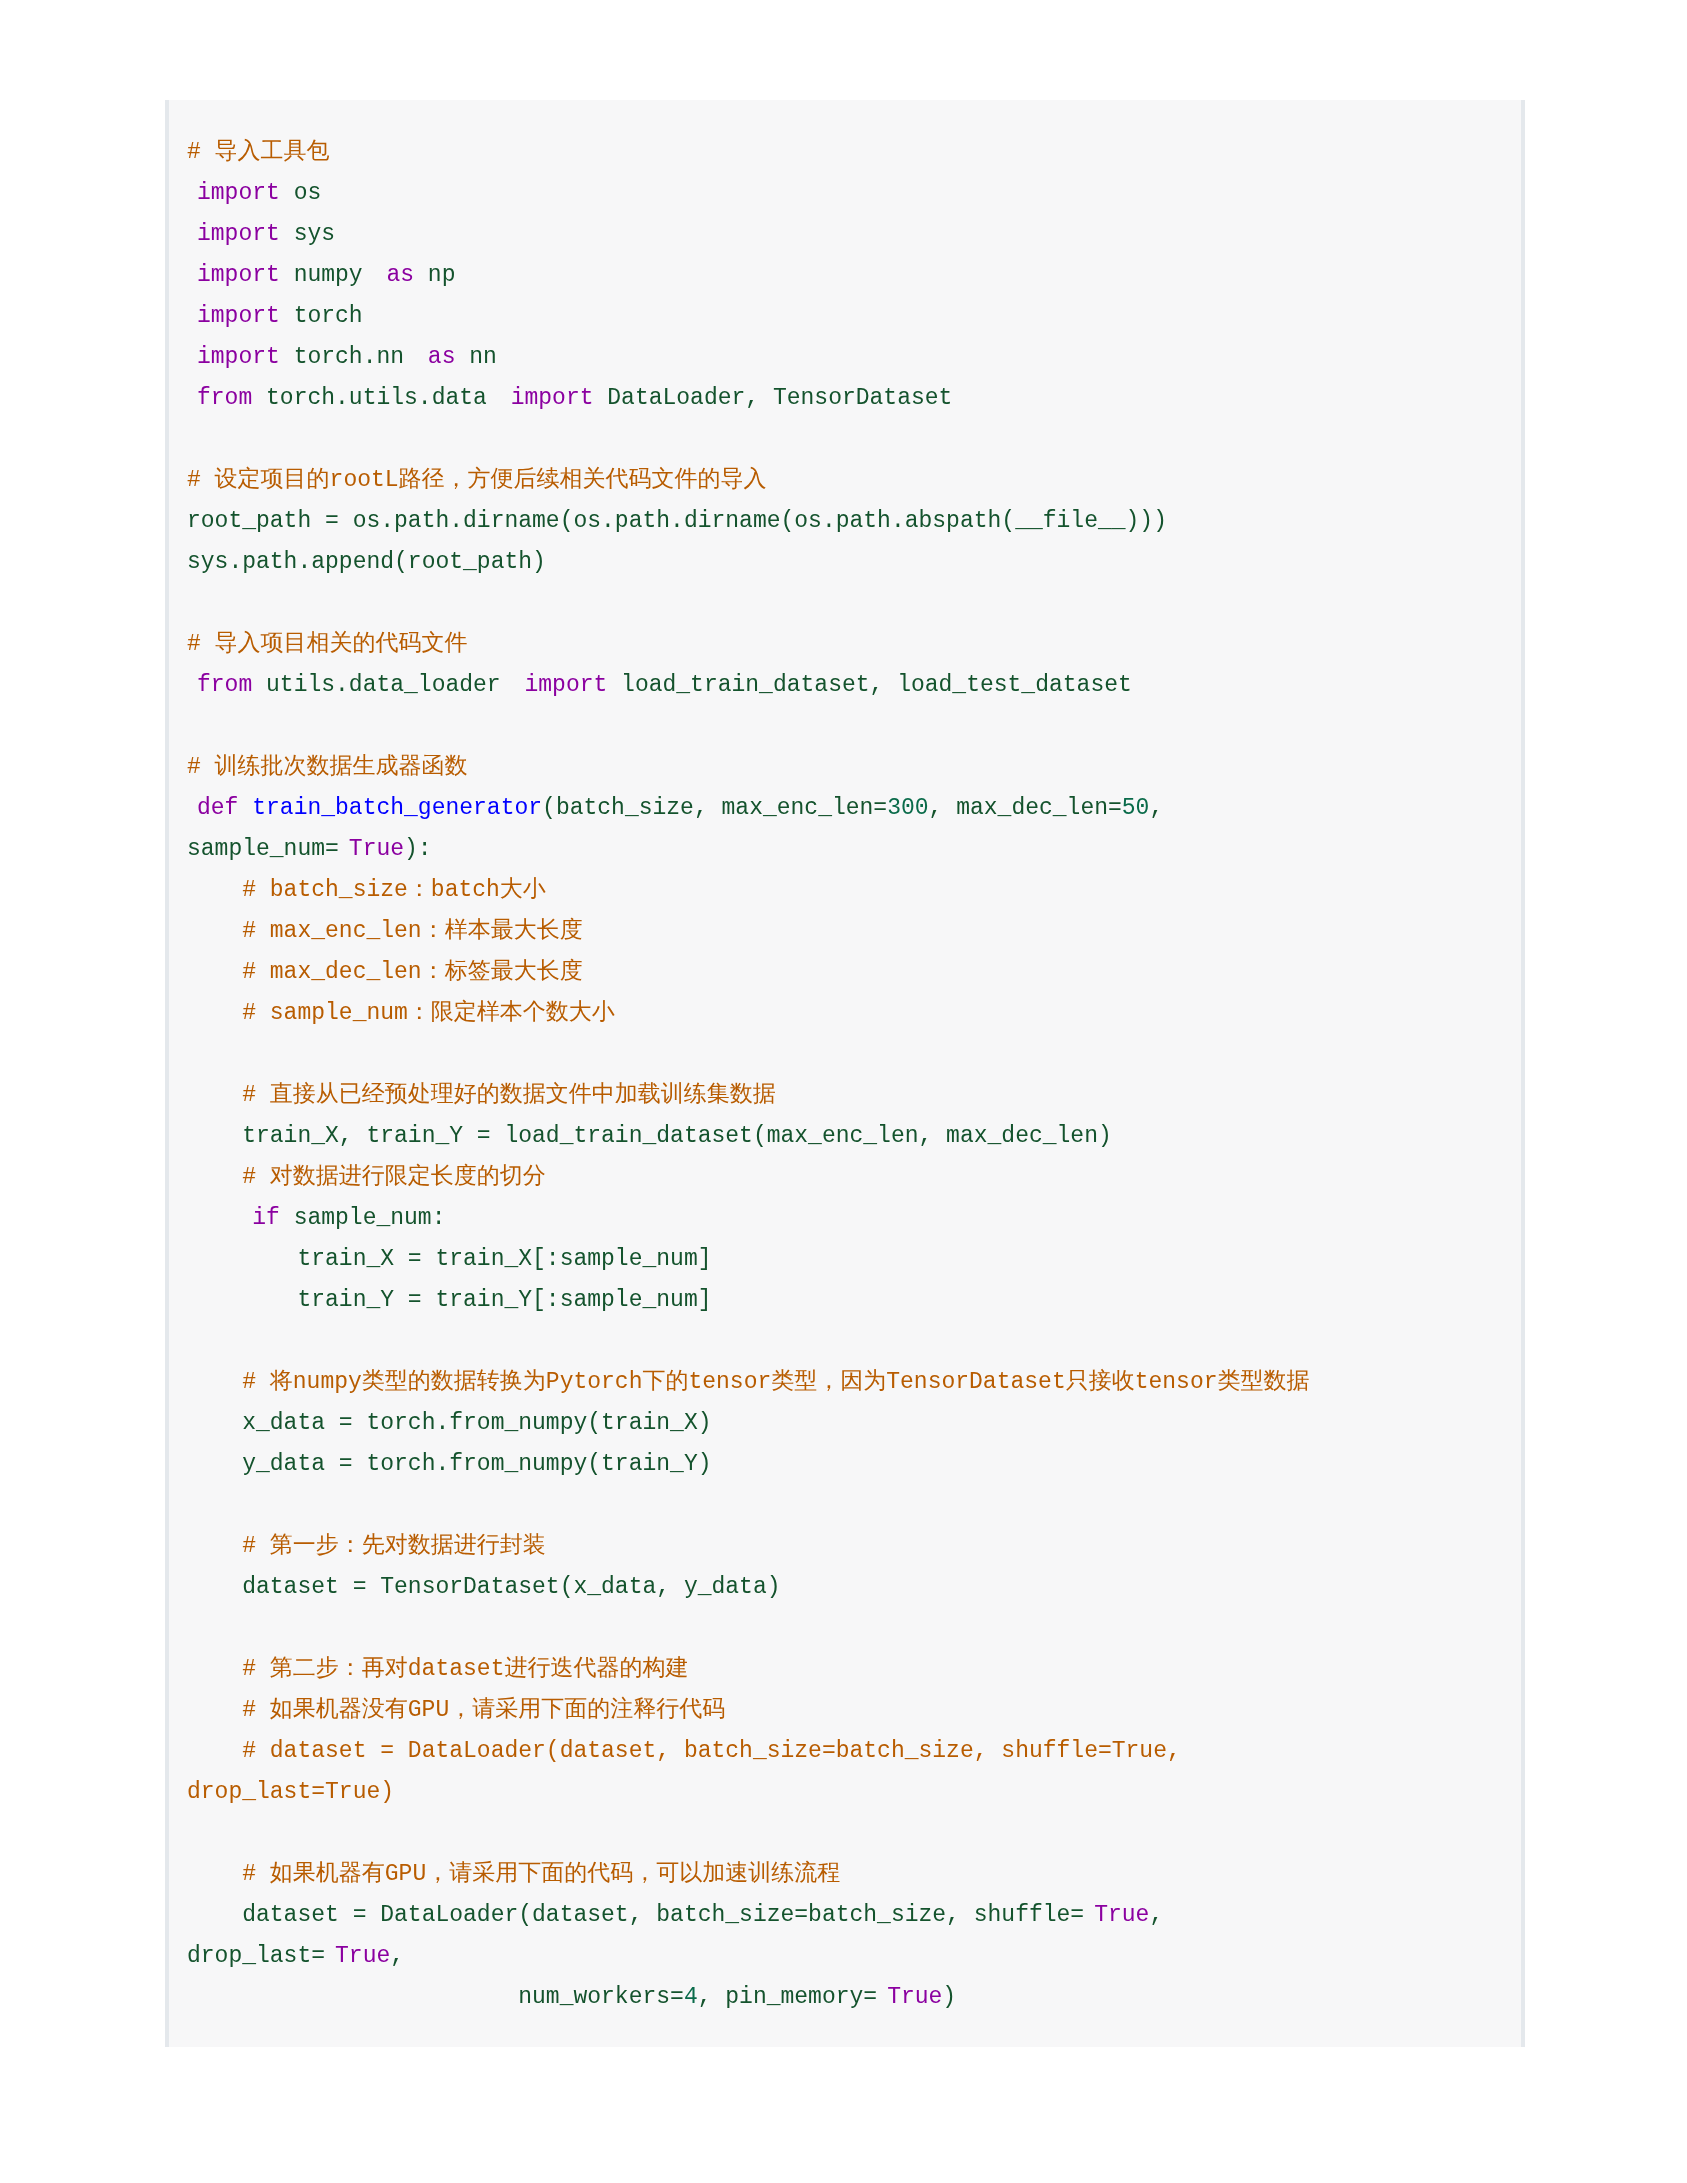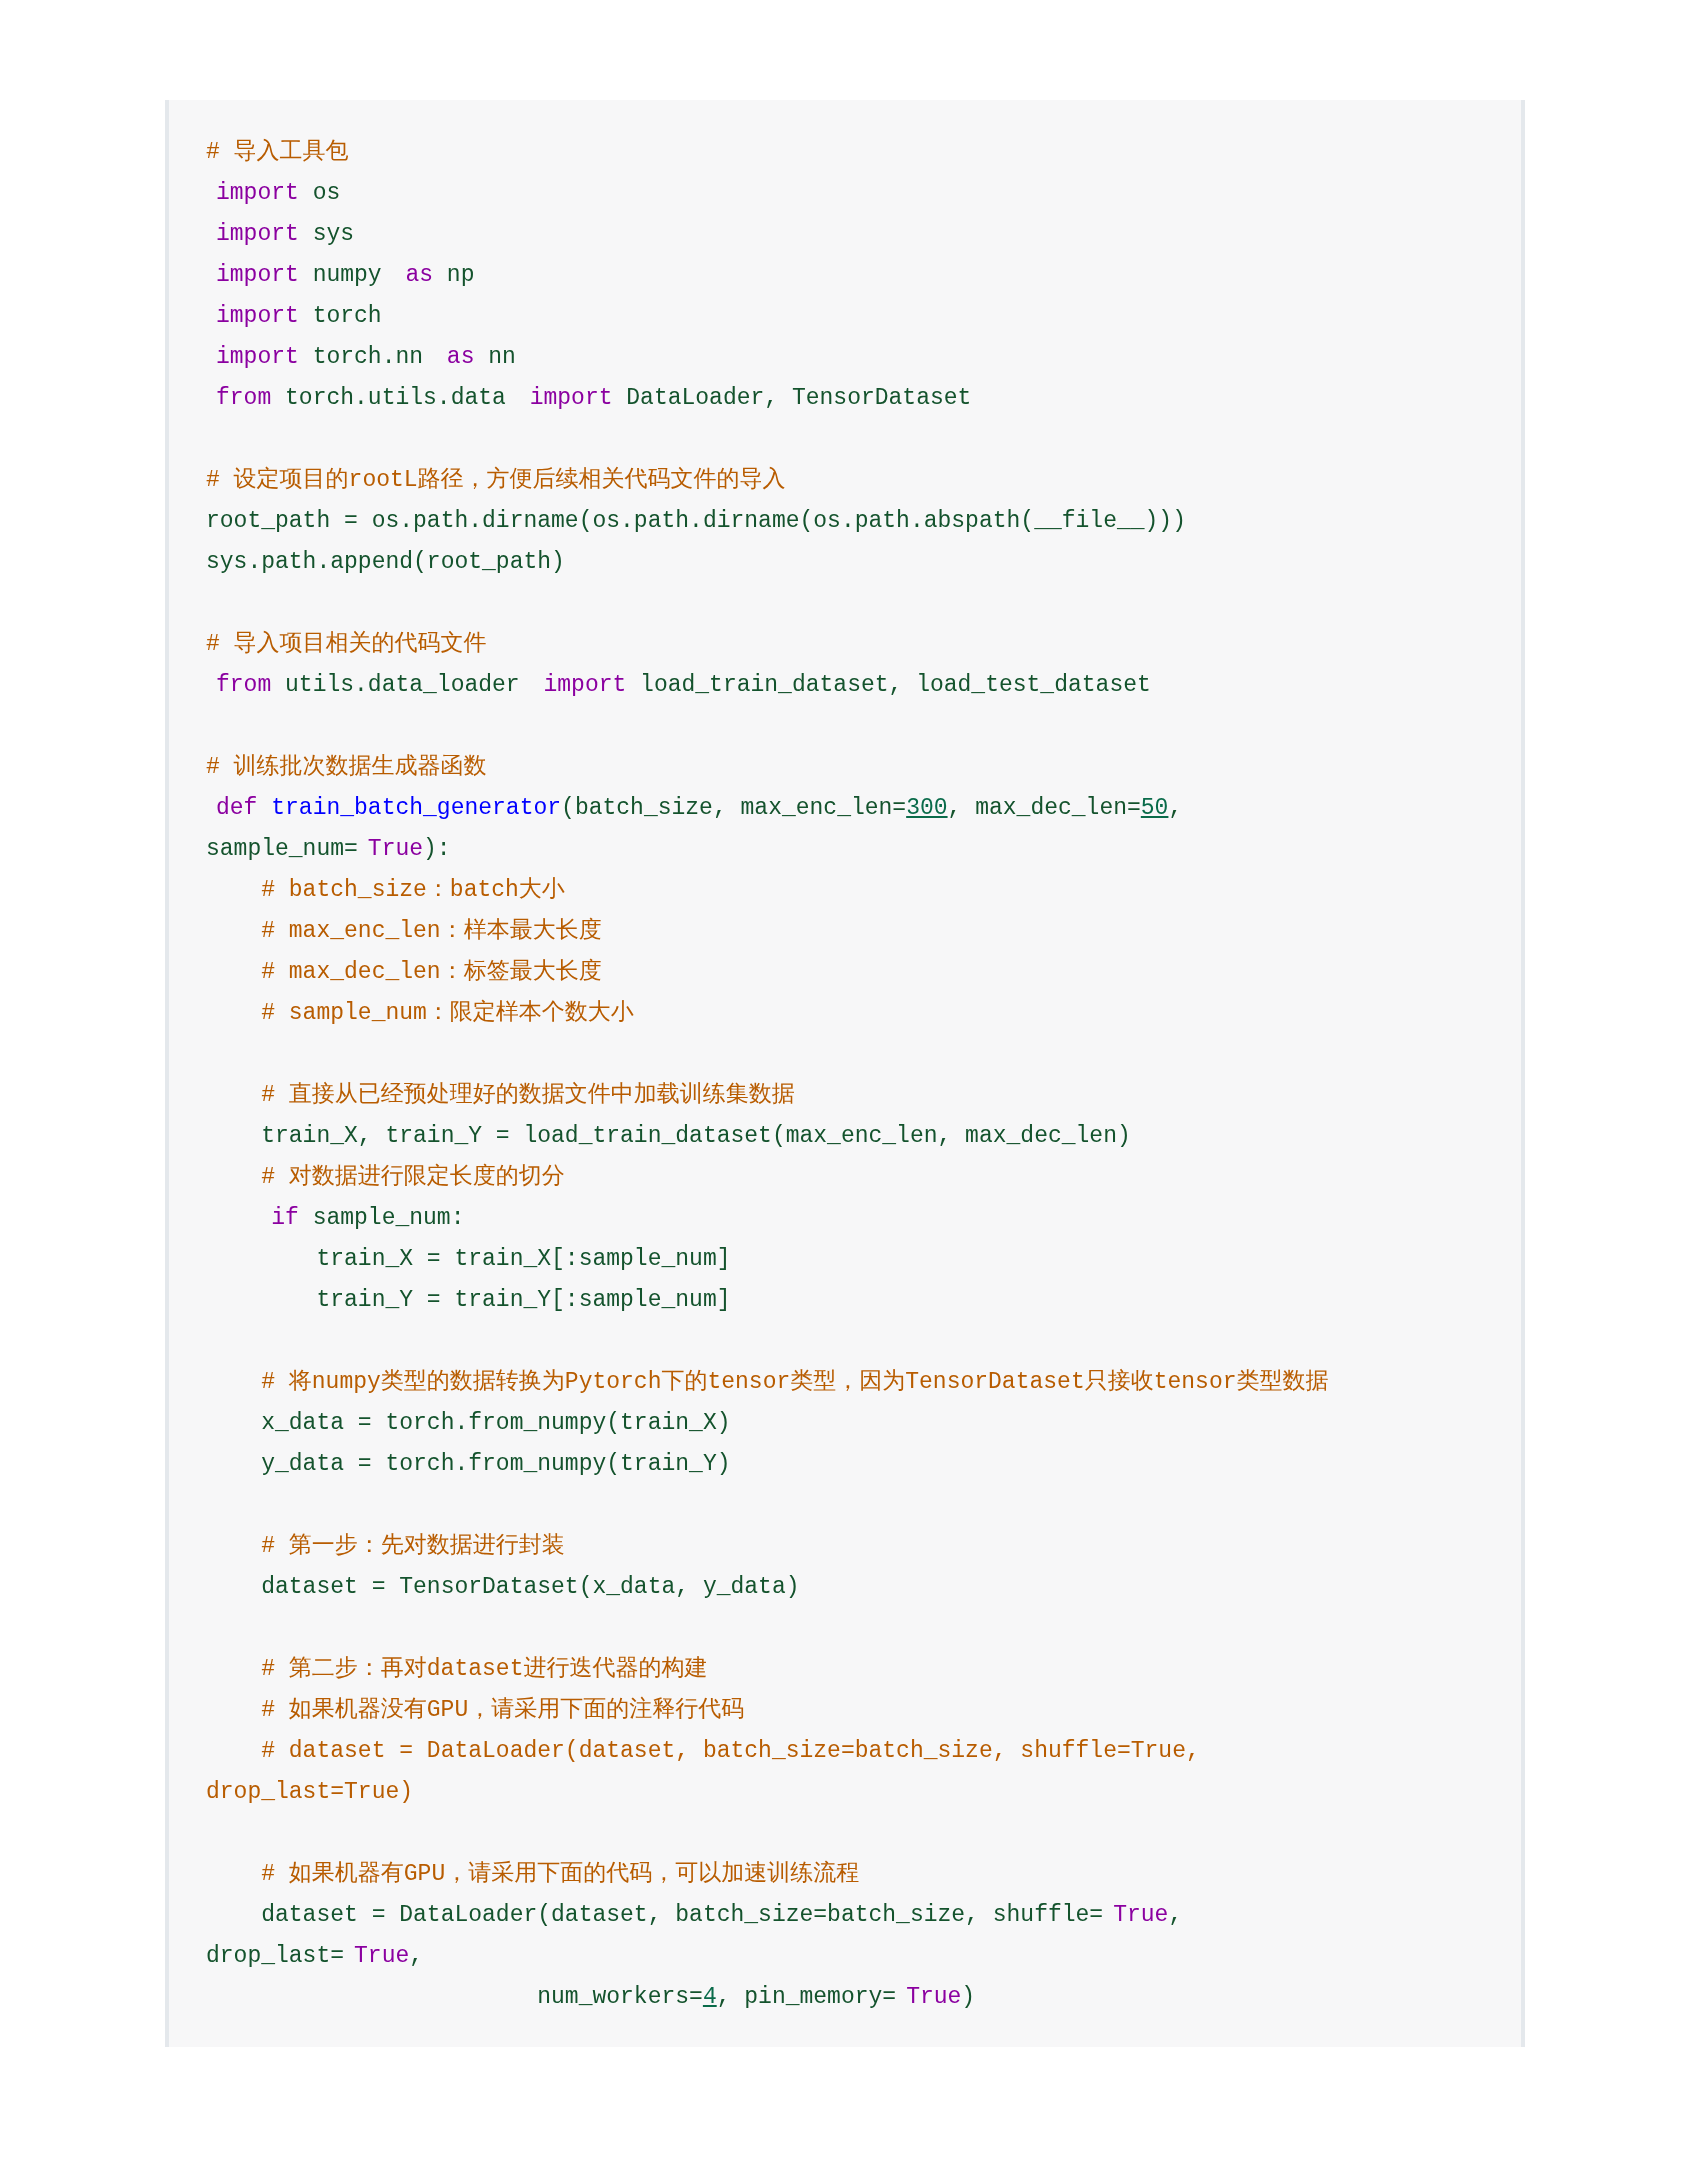--- a/index.html
+++ b/index.html
@@ -36,29 +36,29 @@
     list-style: none;
   }
   .line {
     display: block;
     height: 41px;
     line-height: 41px;
     white-space: pre;
     font-family: "Liberation Mono", "DejaVu Sans Mono", monospace;
     font-size: 23px;
     color: #24292e;
-    padding-left: 37px;
+    padding-left: 18px;
     letter-spacing: 0px;
   }
   .line.blank { color: transparent; }
   
   .tok-comment { color: #b85c00; }
   .tok-kw      { color: #8b00a0; margin-left: 10px; }
   .tok-fn      { color: #0000ff; }
-  .tok-num     { color: #0a6b4a; text-decoration: underline; }
+  .tok-num     { color: #0a6b4a; }
   .tok-plain   { color: #14532d; }
 </style>
 </head>
 <body>
 
 <div class="page">
   <div class="code-block">
     <div class="code-lines" id="code-lines">
         <div class="line"><span class="tok-comment"># 导入工具包</span></div>
         <div class="line"><span class="tok-kw">import</span><span class="tok-plain"> os</span></div>

